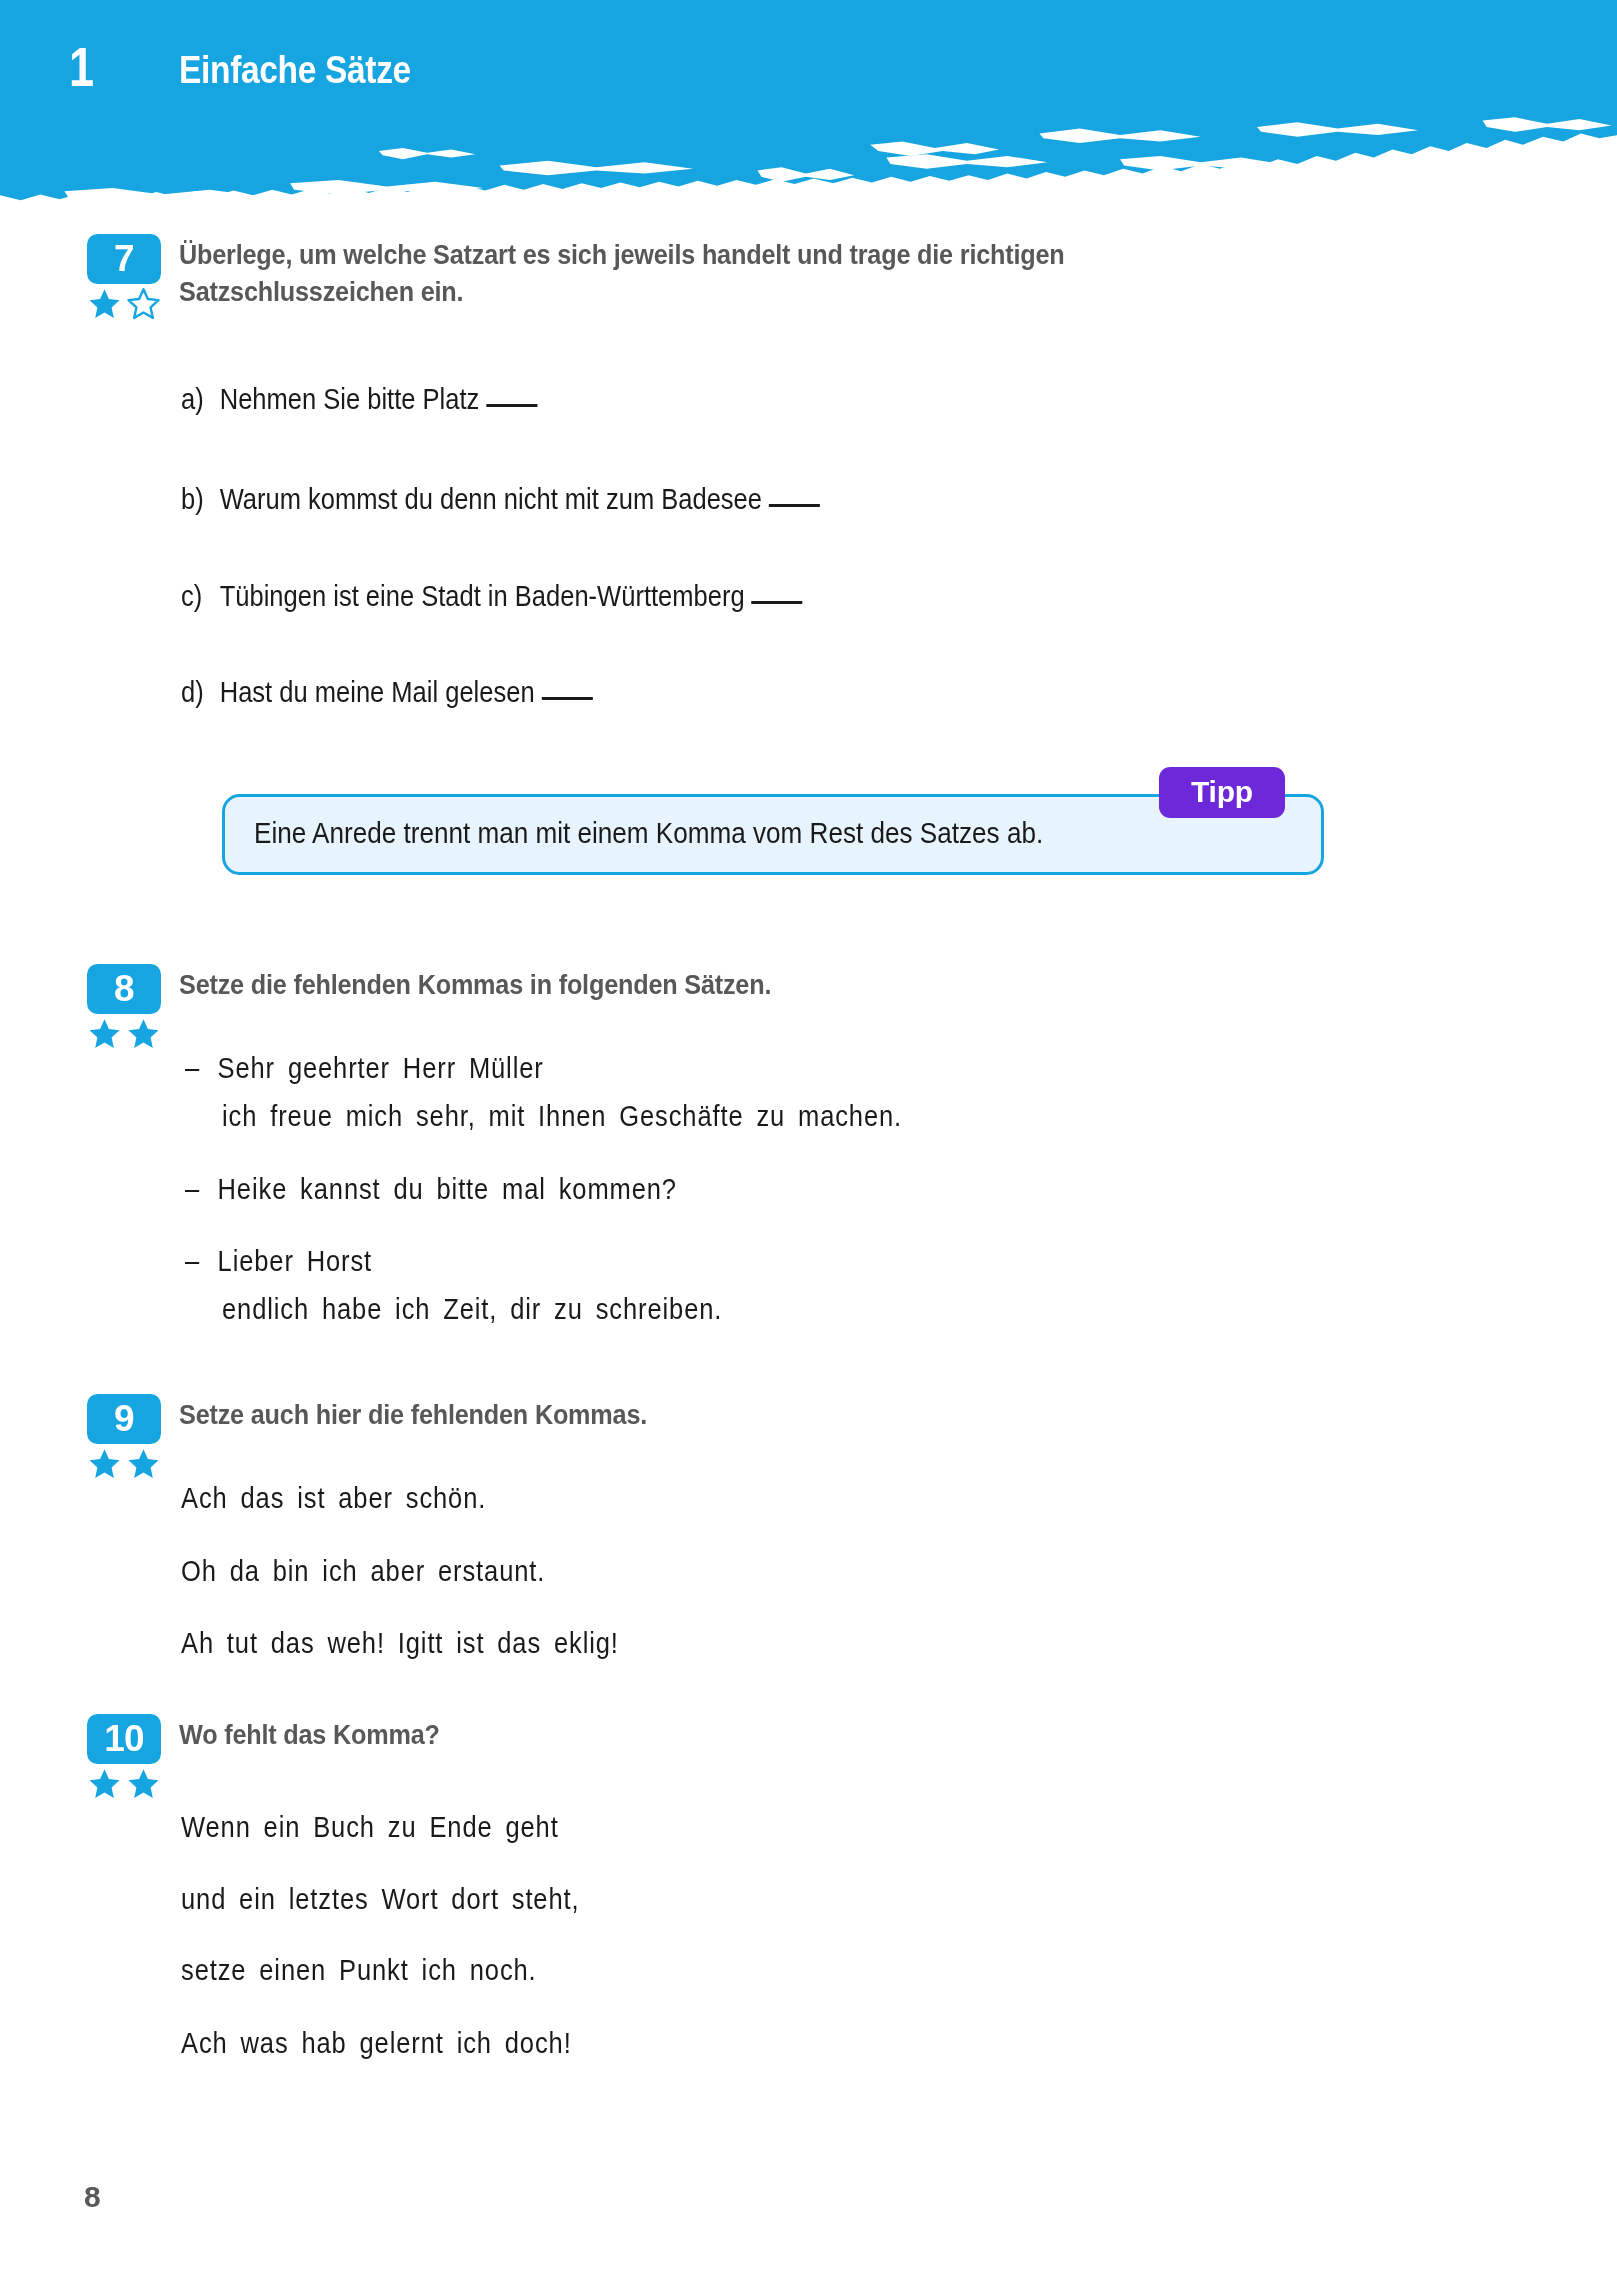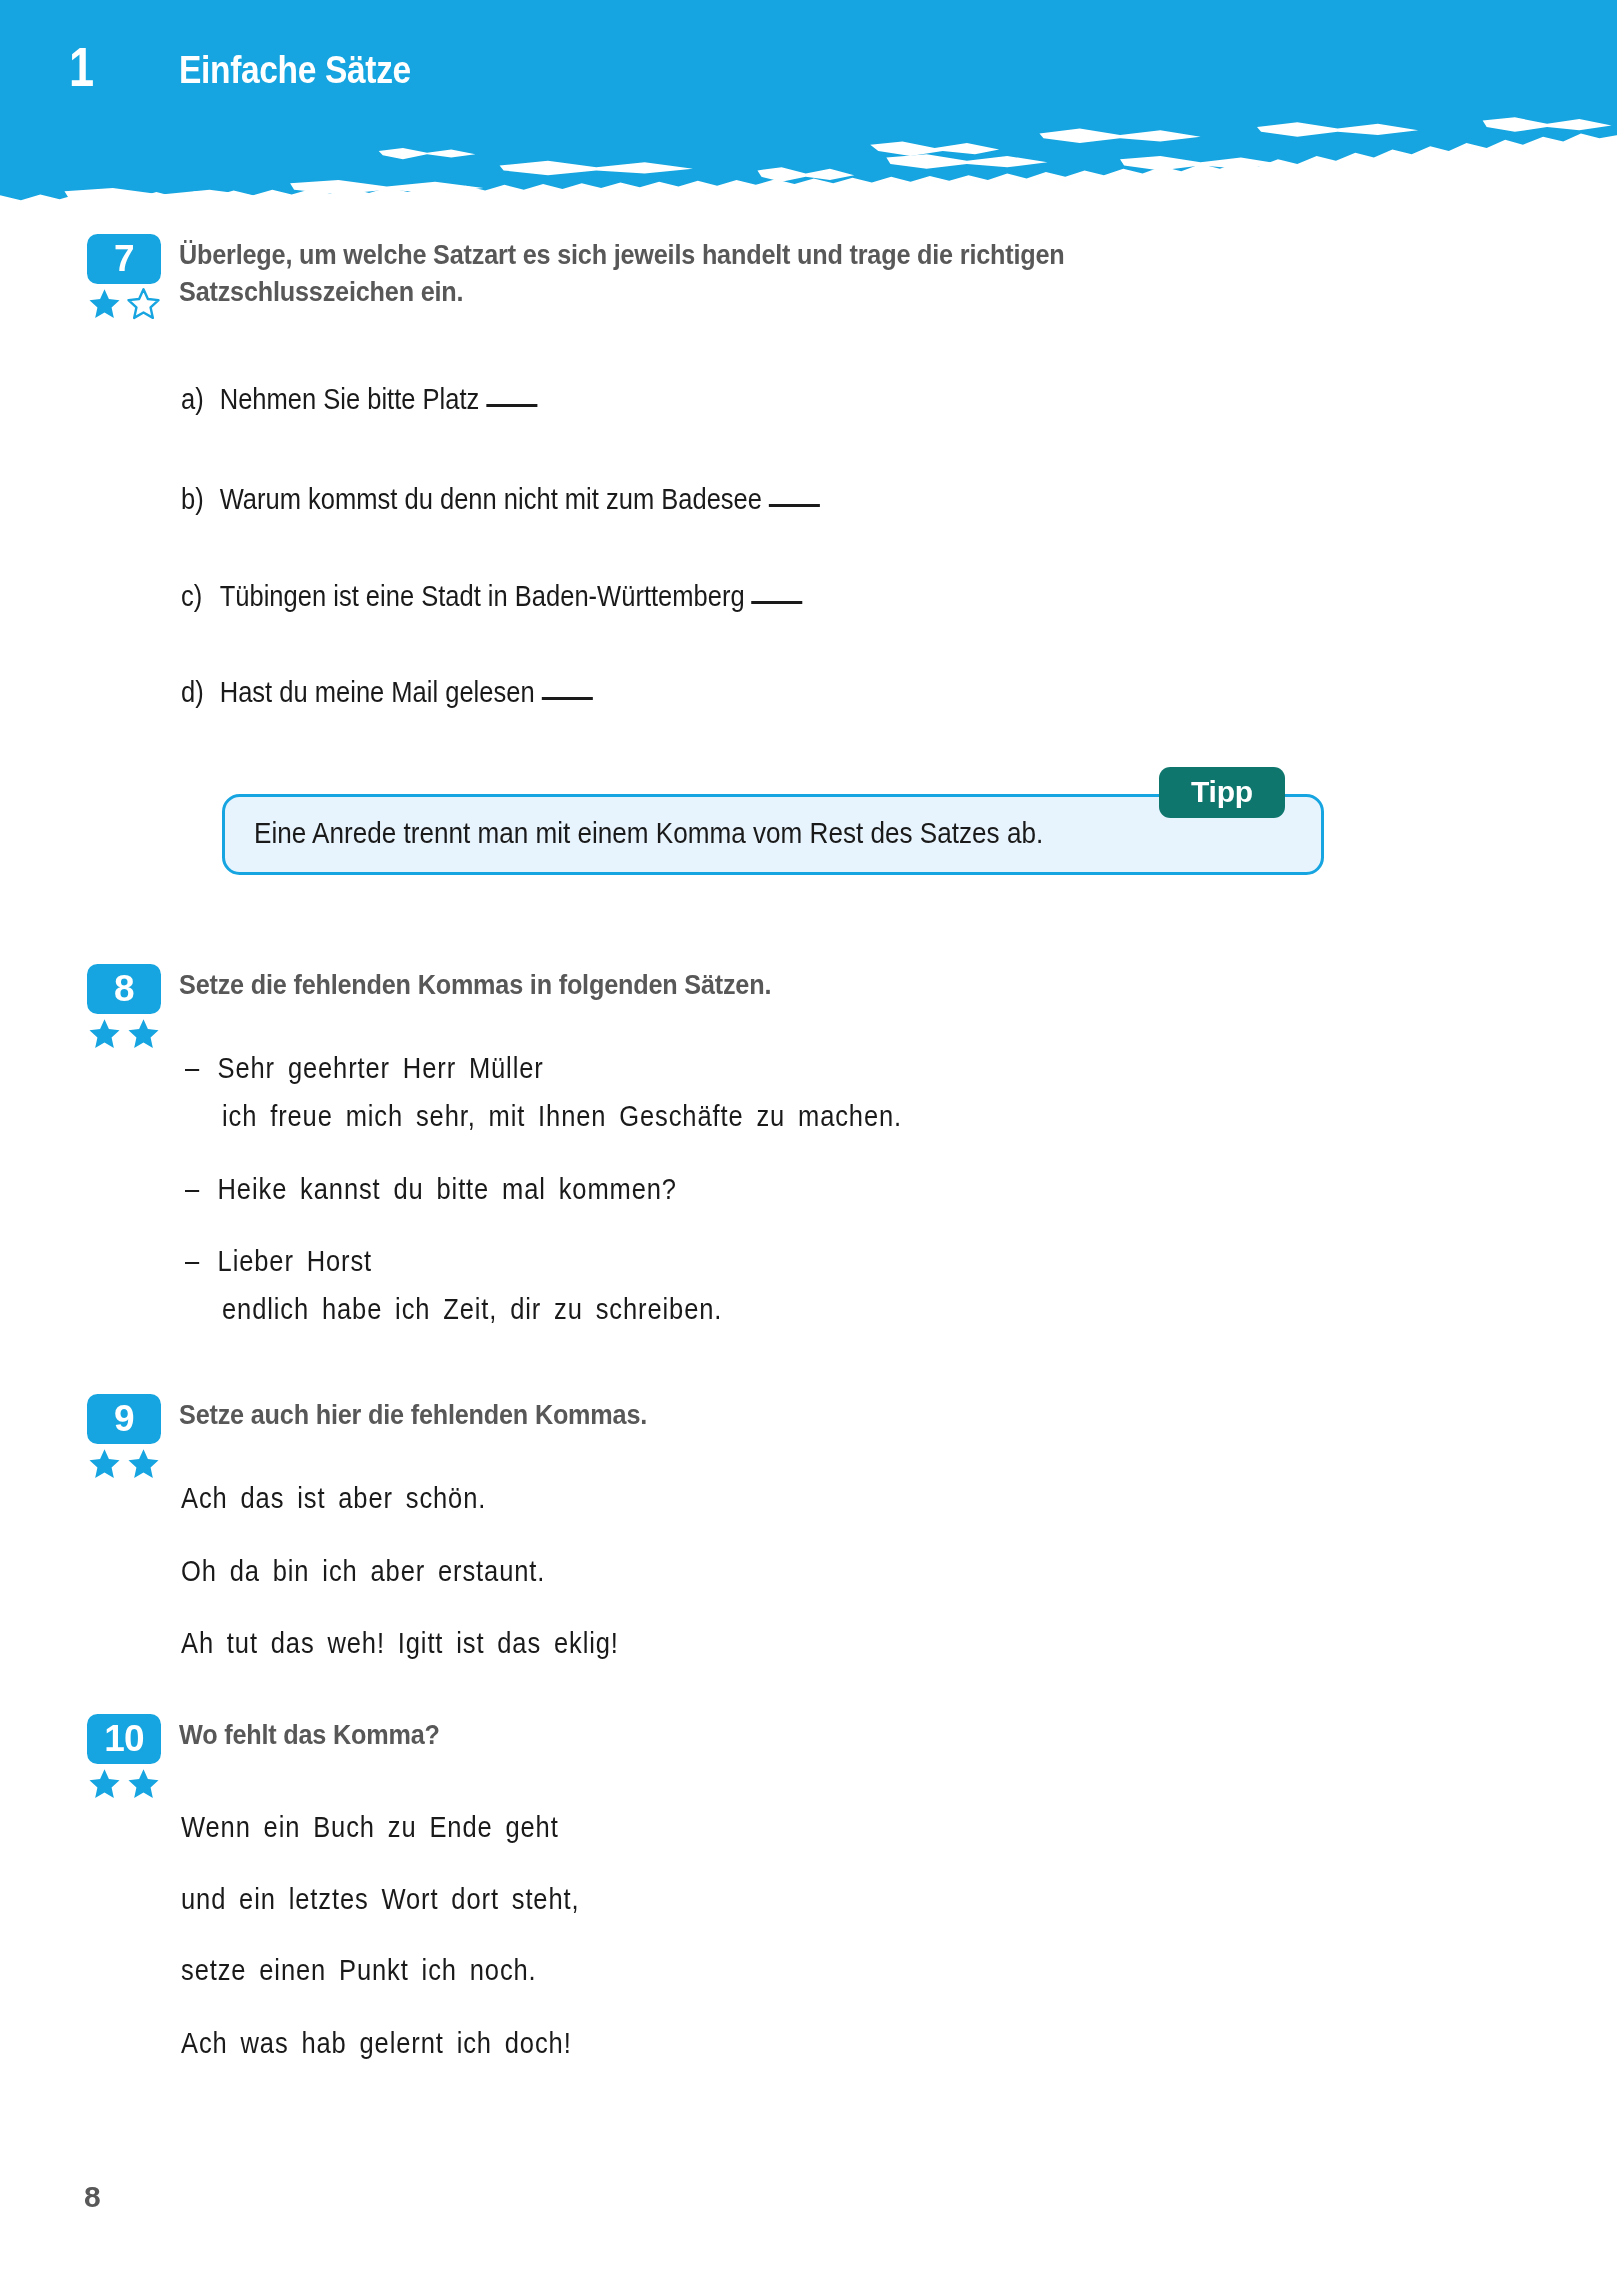--- a/index.html
+++ b/index.html
@@ -166,21 +166,21 @@
     line-height: 1;
     white-space: nowrap;
     font-family: "Liberation Sans Narrow", "Liberation Sans", sans-serif;
     transform: scaleX(0.90);
     transform-origin: left top;
   }
   .tipp-tab {
     position: absolute;
     right: 39px;
     top: 0;
-    background: #0f766e;
+    background: #6d28d9;
     border-radius: 11.3px;
     padding: 9.7px 32px 11.3px 32px;
     color: #ffffff;
     font-size: 30px;
     font-weight: bold;
     line-height: 1;
     letter-spacing: -0.2px;
   }
 
   

